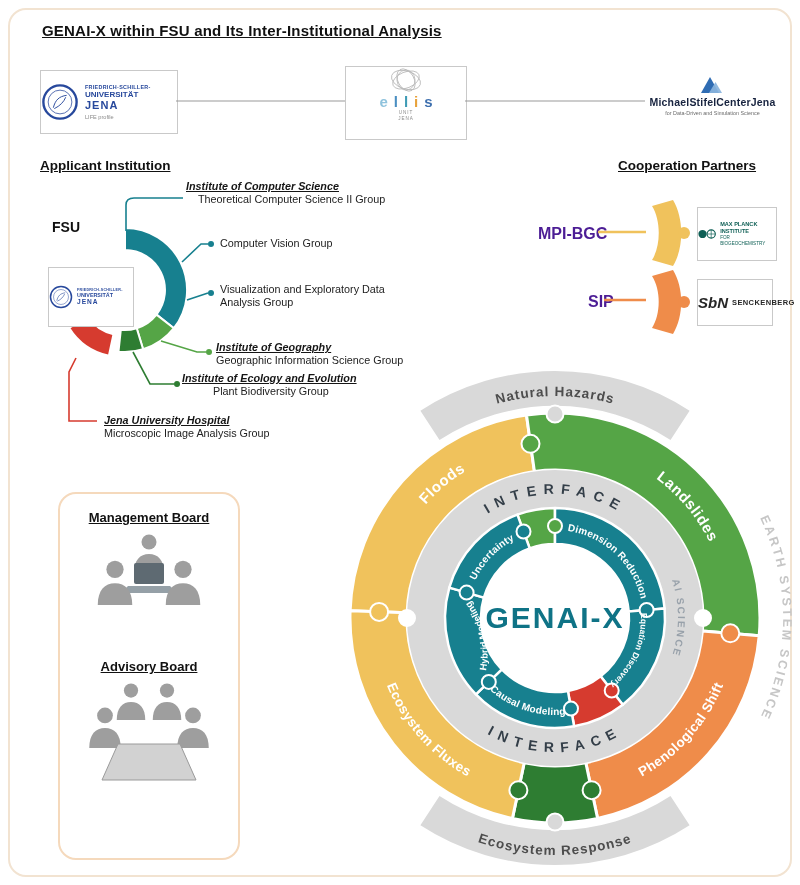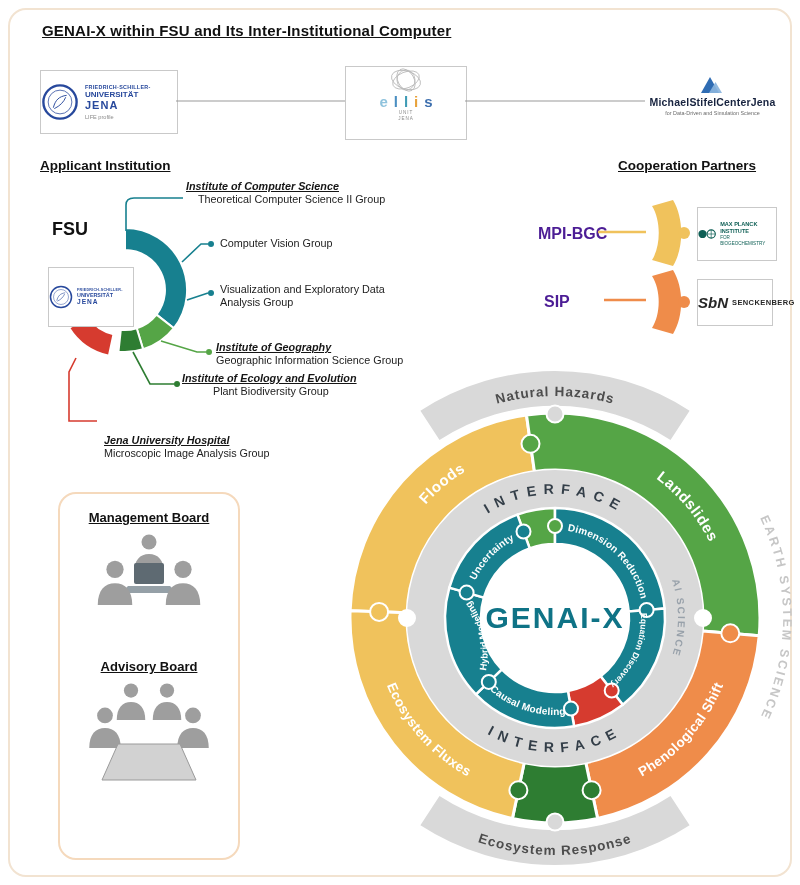--- a/index.html
+++ b/index.html
@@ -18,21 +18,21 @@
   .fsu-mini .fsu-l1{font-size:3.6px;}
   .fsu-mini .fsu-l2{font-size:5.4px;}
   .fsu-mini .fsu-l3{font-size:6.6px;}
   .ellis-box{flex-direction:column;gap:1px;}
   .ellis-letters{display:flex;gap:6px;font-size:15px;font-weight:600;line-height:1;}
   .el-e{color:#8fc3dd;} .el-l1{color:#4b8fc2;} .el-l2{color:#3f9bb5;} .el-i{color:#e8a23b;} .el-s{color:#3d6fae;}
   .ellis-sub{font-size:4.6px;color:#8a8a8a;letter-spacing:1px;text-align:center;line-height:1.4;}
   .mscj-box{display:flex;flex-direction:column;align-items:center;gap:2px;}
   .mscj-name{font-size:10.5px;font-weight:800;color:#17233f;letter-spacing:.2px;}
   .mscj-tag{font-size:5.4px;color:#6b6b6b;}
-  .fsu-label{font-size:18px;font-weight:800;color:#111;}
+  .fsu-label{font-size:14px;font-weight:800;color:#111;}
   .entry .inst{font-size:10.8px;font-weight:700;font-style:italic;text-decoration:underline;color:#151515;line-height:1.25;}
   .entry .grp{font-size:10.8px;color:#222;line-height:1.25;}
   .partner-label{font-size:16px;font-weight:800;color:#4c1d95;}
   .mpi-text{display:flex;flex-direction:column;line-height:1.3;color:#0e5f55;}
   .mpi-t1{font-size:5.6px;font-weight:800;}
   .mpi-t2{font-size:4.6px;}
   .sip-mark{font-size:15px;font-weight:800;font-style:italic;color:#262626;line-height:1;}
   .sip-text{font-size:7.5px;font-weight:800;color:#262626;letter-spacing:.4px;}
   .board-box{border:2px solid #f5d9bc;border-radius:18px;background:#fff;}
   .board-heading{font-size:13px;font-weight:800;color:#111;text-decoration:underline;text-align:center;}
@@ -62,21 +62,21 @@
         <path d="M 5 40 C 5 27 11 21 20 21 C 29 21 35 27 35 40 Z" fill="#9e9e9e"></path>
       </symbol>
       <symbol id="fsuseal" viewBox="0 0 40 40">
         <circle cx="20" cy="20" r="17.5" fill="#fff" stroke="#27489c" stroke-width="2.5"></circle>
         <circle cx="20" cy="20" r="12.5" fill="none" stroke="#27489c" stroke-width="0.8"></circle>
         <path d="M13 26 C15 18 19 14 27 13 M14 27 C20 24 24 20 26 15" stroke="#27489c" stroke-width="1" fill="none"></path>
       </symbol>
     </defs>
   </svg>
 
-  <div class="abs title" style="left:42px;top:22px;">GENAI-X within FSU and Its Inter-Institutional Computer</div>
+  <div class="abs title" style="left:42px;top:22px;">GENAI-X within FSU and Its Inter-Institutional Analysis</div>
 
   <div class="abs logo-box" style="left:40px;top:70px;width:136px;height:62px;">
     <svg width="38" height="38" viewBox="0 0 40 40">
         <use href="#fsuseal"></use>
       </svg>
     <div class="fsu-text">
       <span class="fsu-l1">FRIEDRICH-SCHILLER-</span>
       <span class="fsu-l2">UNIVERSITÄT</span>
       <span class="fsu-l3">JENA</span>
       <span class="fsu-l4">LIFE profile</span>
@@ -148,39 +148,39 @@
     <div class="grp">Visualization and Exploratory Data Analysis Group</div>
   </div>
   <div class="abs entry" style="left:216px;top:341px;">
     <div class="inst">Institute of Geography</div>
     <div class="grp">Geographic Information Science Group</div>
   </div>
   <div class="abs entry" style="left:182px;top:372px;">
     <div class="inst">Institute of Ecology and Evolution</div>
     <div class="grp" style="padding-left:8px;margin-left:23px;">Plant Biodiversity Group</div>
   </div>
-  <div class="abs entry" style="left:104px;top:414px;margin-top:20px;">
+  <div class="abs entry" style="left:104px;top:414px;">
     <div class="inst">Jena University Hospital</div>
     <div class="grp">Microscopic Image Analysis Group</div>
   </div>
 
   <div class="abs partner-label" style="left:538px;top:225px;">MPI-BGC</div>
   <div class="abs logo-box" style="left:697px;top:207px;width:78px;height:52px;gap:4px;">
     <svg width="22" height="12" viewBox="0 0 22 12">
       <circle cx="5.5" cy="6" r="5" fill="#0e5f55"></circle>
       <circle cx="16" cy="6" r="5" fill="none" stroke="#0e5f55" stroke-width="1.4"></circle>
       <path d="M16 1 V11 M11.5 6 H20.5" stroke="#0e5f55" stroke-width="0.8"></path>
     </svg>
     <div class="mpi-text">
       <span class="mpi-t1">MAX PLANCK INSTITUTE</span>
       <span class="mpi-t2">FOR BIOGEOCHEMISTRY</span>
     </div>
   </div>
 
-  <div class="abs partner-label" style="left:544px;top:293px;">SIP</div>
+  <div class="abs partner-label" style="left:588px;top:293px;">SIP</div>
   <div class="abs logo-box" style="left:697px;top:279px;width:74px;height:45px;gap:4px;">
     <span class="sip-mark">SbN</span>
     <span class="sip-text">SENCKENBERG</span>
   </div>
 
   <div class="abs board-box" style="left:58px;top:492px;width:178px;height:364px;">
     <div class="board-heading" style="margin-top:16px;">Management Board</div>
     <svg style="display:block;margin:8px auto 0;" width="118" height="100" viewBox="0 0 118 100">
       <use href="#person" x="39" y="0" width="40" height="40"></use>
       <rect x="44" y="30" width="30" height="21" rx="2" fill="#5e6a72"></rect>

